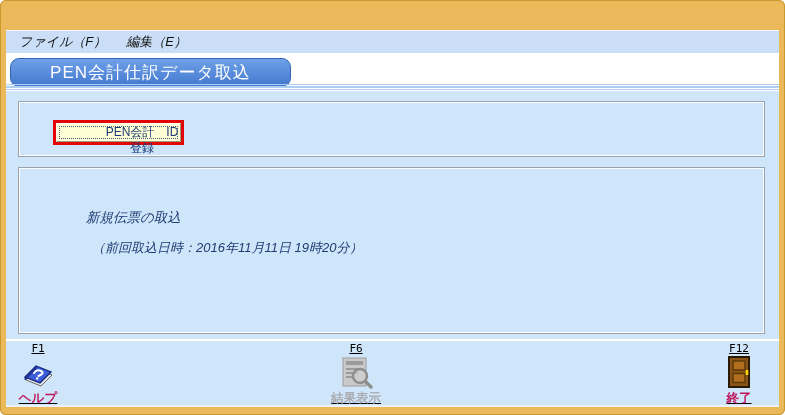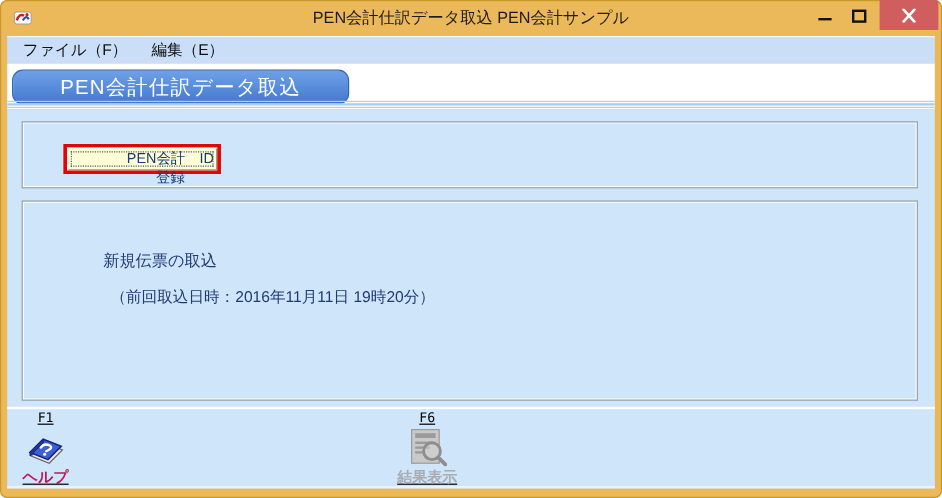--- a/index.html
+++ b/index.html
@@ -29,21 +29,21 @@
     background:#D15E5E; display:flex; align-items:center; justify-content:center;
   }
 
   
   .menubar {
     position:absolute; left:6px; top:30px; width:773px; height:23px;
     background:#CADFF7; border-top:1px solid #F4F9FF;
     display:flex; align-items:center; gap:20px; padding-left:13px;
     font-size:13px; color:#111;
   }
-  .menuitem { cursor:default; }
+  .menuitem { cursor:default;font-style:italic; }
 
   
   .header { position:absolute; left:6px; top:53px; width:773px; height:38px; background:#FFFFFF; }
   .appbox {
     position:absolute; left:4px; top:5px; width:281px; height:29px;
     background:linear-gradient(#6FA0E8,#4379CE); border:1px solid #3266B4; border-radius:9px;
     color:#fff; font-size:17px; text-align:center; line-height:27px; letter-spacing:1px;
   }
   .period { position:absolute; left:294px; top:8px; font-size:15px; font-weight:600; color:#000; }
   .hl { position:absolute; left:0; width:773px; height:1.5px; background:#AECFF2; }
@@ -67,63 +67,39 @@
     border:3px solid #E30505; background:#E30505;
   }
   .idbtn {
     position:absolute; inset:0; width:125px; height:19px;
     background:#FFFFD6; border:1px solid; border-color:#FFFFF4 #9C9C84 #9C9C84 #FFFFF4;
     font-family:"Liberation Sans","DejaVu Sans",sans-serif;
     font-size:12px; color:#1B3B78; line-height:16px; cursor:pointer;padding-left:47px;
   }
   .idbtn::after { content:""; position:absolute; inset:2px; border:1px dotted #4A5A7B; }
 
-  .pline { position:absolute; color:#1F3B73; }
+  .pline { position:absolute; color:#1F3B73;font-style:italic; }
   .l1 { left:67px; top:41px; font-size:13.5px; }
   .l2 { left:73px; top:71px; font-size:13px; }
 
   .sep { position:absolute; left:0; top:248px; width:773px; height:2px; background:#FFFFFF; }
 
   
   .tool { position:absolute; top:251px; width:64px; text-align:center; cursor:pointer;text-decoration:underline; }
   .t1 { left:0; } .t2 { left:318px; cursor:default; } .t3 { left:434px; } .t4 { left:701px; }
   .fkey { font-family:"DejaVu Sans Mono","Liberation Mono",monospace; font-size:11px; color:#000; height:13px; }
   .ticon { height:33px; margin-top:1px; display:flex; align-items:center; justify-content:center; }
   .tlabel { margin-top:1px; font-size:12.5px; font-weight:bold; color:#be185d; }
   .t2 .tlabel { color:#A9ACB0; }
 </style>
 </head>
 <body>
 
 <div class="window">
 
-  <div class="titlebar">
-    <span class="appicon">
-      <svg width="16" height="14" viewBox="0 0 16 14">
-        <rect x="1" y="2" width="14" height="10" rx="2" fill="#FDFDFD" stroke="#9A9A9A" stroke-width="0.8"></rect>
-        <path d="M3,9 Q5,3 9,5" fill="none" stroke="#C81E1E" stroke-width="2"></path>
-        <path d="M8,9 Q11,4 13,8" fill="none" stroke="#2E4FB4" stroke-width="1.8"></path>
-        <circle cx="11.5" cy="4.2" r="1.3" fill="#C81E1E"></circle>
-      </svg>
-    </span>
-    <div class="title">PEN会計仕訳データ取込 PEN会計サンプル</div>
-    <div class="winctl">
-      <span class="btn-min">
-          <i></i>
-        </span>
-      <span class="btn-max">
-          <i></i>
-        </span>
-      <span class="btn-close">
-        <svg width="13" height="12" viewBox="0 0 13 12">
-          <path d="M2,1 L11,11 M11,1 L2,11" stroke="#FFFFFF" stroke-width="2.2" stroke-linecap="round"></path>
-        </svg>
-      </span>
-    </div>
-  </div>
 
   <div class="menubar">
     <span class="menuitem">ファイル（F）</span>
     <span class="menuitem">編集（E）</span>
   </div>
 
   <div class="header">
     <div class="appbox">PEN会計仕訳データ取込</div>
     <i class="hl hl1"></i>
     <i class="hl hl2"></i>
@@ -169,15 +145,27 @@
           <rect x="6" y="15" width="12" height="2" fill="#9B9B9B"></rect>
           <rect x="6" y="19" width="8" height="2" fill="#9B9B9B"></rect>
           <circle cx="20" cy="19" r="7" fill="#D2D2D2" fill-opacity="0.55" stroke="#8E8E8E" stroke-width="2.4"></circle>
           <line x1="25.5" y1="24.5" x2="31" y2="30" stroke="#8E8E8E" stroke-width="3.2" stroke-linecap="round"></line>
         </svg>
       </div>
       <div class="tlabel">結果表示</div>
     </div>
 
 
+    <div class="tool t4">
+      <div class="fkey">F12</div>
+      <div class="ticon">
+        <svg width="25" height="33" viewBox="0 0 25 33">
+          <rect x="2" y="1" width="20" height="30" fill="#8A5516" stroke="#2A1A04" stroke-width="2"></rect>
+          <rect x="6" y="5" width="12" height="9" fill="#B06E1E" stroke="#59380A" stroke-width="1.4"></rect>
+          <rect x="6" y="17.5" width="12" height="9" fill="#B06E1E" stroke="#59380A" stroke-width="1.4"></rect>
+          <rect x="18.7" y="14" width="2.6" height="5" fill="#FFD800"></rect>
+        </svg>
+      </div>
+      <div class="tlabel">終了</div>
+    </div>
 
   </div>
 </div>
 
 </body></html>

